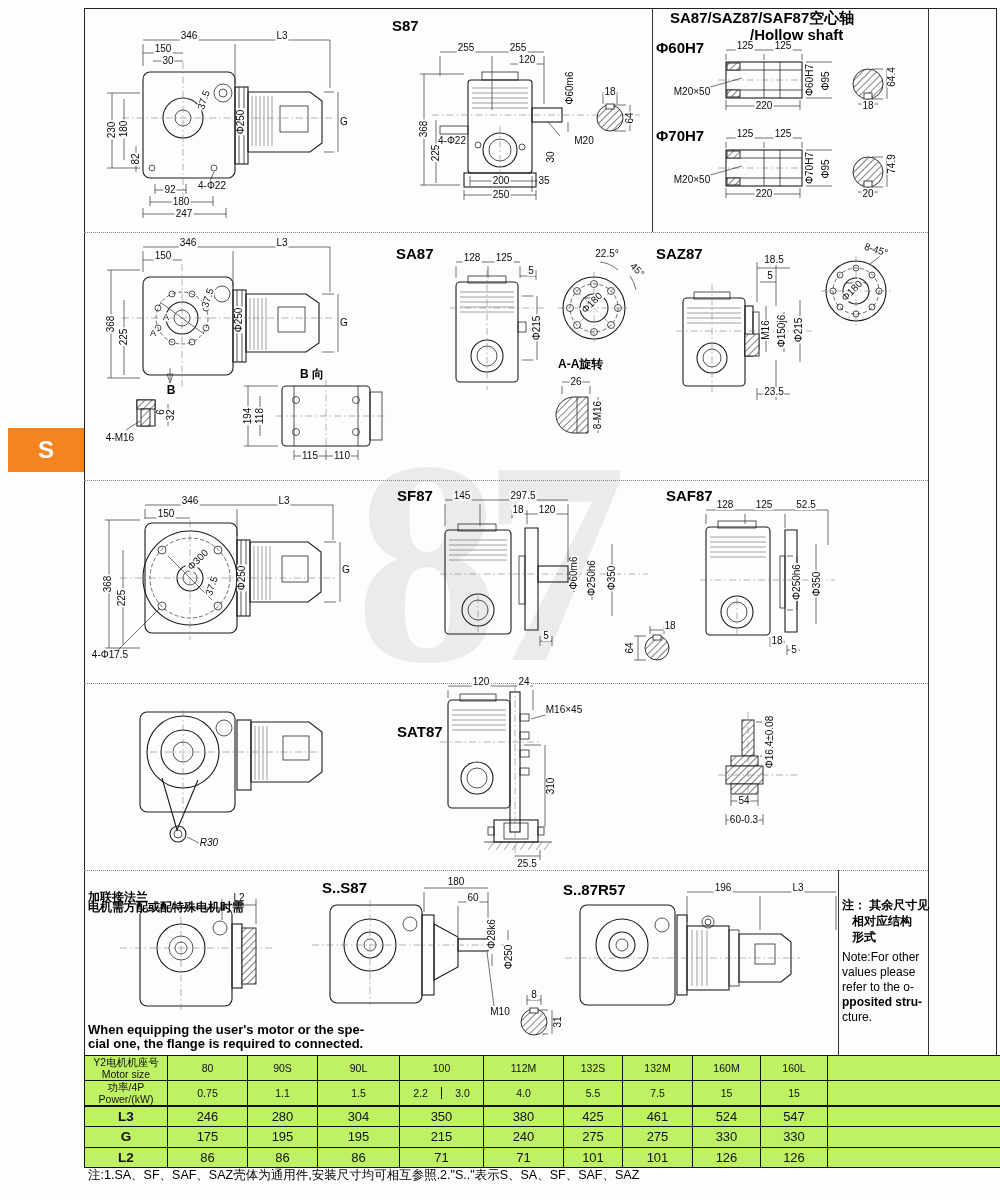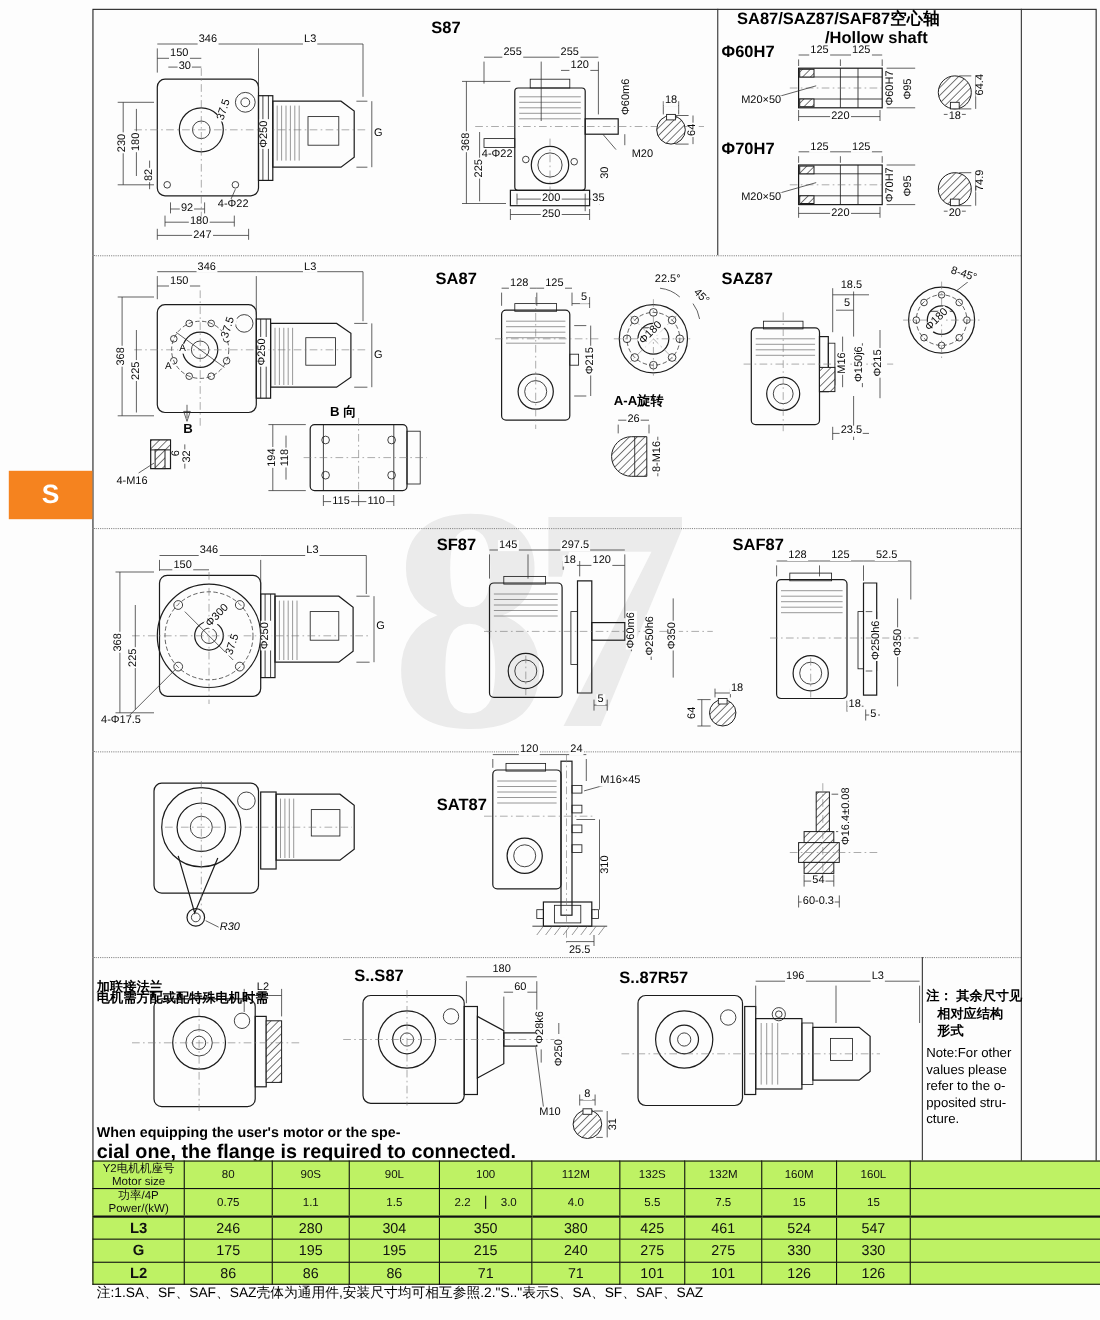--- a/index.html
+++ b/index.html
@@ -527,29 +527,29 @@
   <span class="d vert" style="left:509px;top:957px">Φ250</span>
   <span class="d" style="left:500px;top:1012px">M10</span>
   <span class="d" style="left:534px;top:995px">8</span>
   <span class="d vert" style="left:558px;top:1022px">31</span>
   <span class="d" style="left:723px;top:888px">196</span>
   <span class="d" style="left:798px;top:888px">L3</span>
 
   <div class="note" style="left:88px;top:900px">电机需方配或配特殊电机时需</div>
   <div class="note" style="left:88px;top:890px">加联接法兰</div>
   <div class="note" style="left:88px;top:1022px;font-size:13px">When equipping the user's motor or the spe-</div>
-  <div class="note" style="left:88px;top:1036px;font-size:18px">cial one, the flange is required to connected.</div>
+  <div class="note" style="left:88px;top:1036px;font-size:13px">cial one, the flange is required to connected.</div>
 
   <div class="sidenote" style="left:842px;top:898px">注： 其余尺寸见</div>
   <div class="sidenote" style="left:852px;top:914px">相对应结构</div>
   <div class="sidenote" style="left:852px;top:930px">形式</div>
   <div class="sidenote" style="left:842px;top:950px;font-weight:normal">Note:For other</div>
   <div class="sidenote" style="left:842px;top:965px;font-weight:normal">values please</div>
   <div class="sidenote" style="left:842px;top:980px;font-weight:normal">refer to the o-</div>
-  <div class="sidenote" style="left:842px;top:995px;font-weight:normal">pposited stru-</div>
+  <div class="sidenote" style="left:842px;top:995px;font-weight:bold">pposited stru-</div>
   <div class="sidenote" style="left:842px;top:1010px;font-weight:normal">cture.</div>
 
   <table id="dimtable">
     <colgroup>
       <col style="width:83px">
         <col style="width:80px">
         <col style="width:70px">
         <col style="width:82px">
         <col style="width:84px">
       <col style="width:80px">

